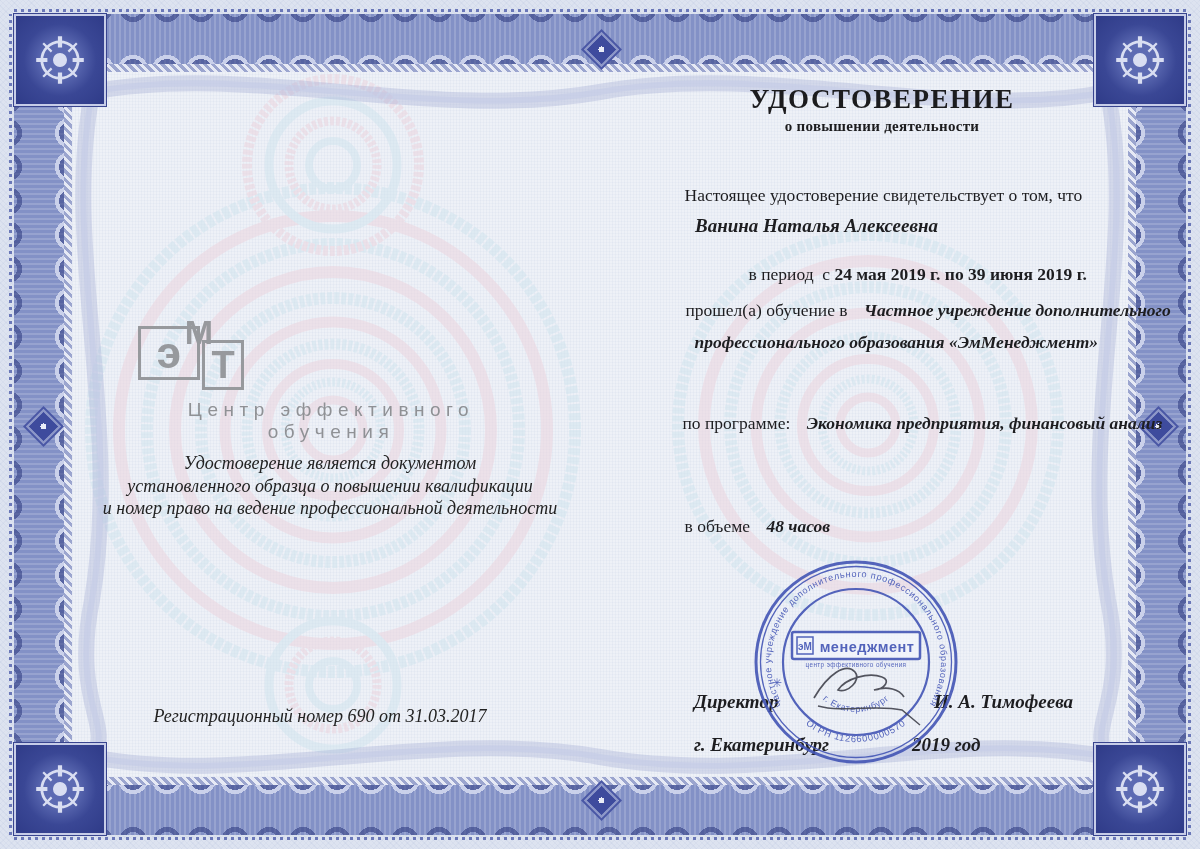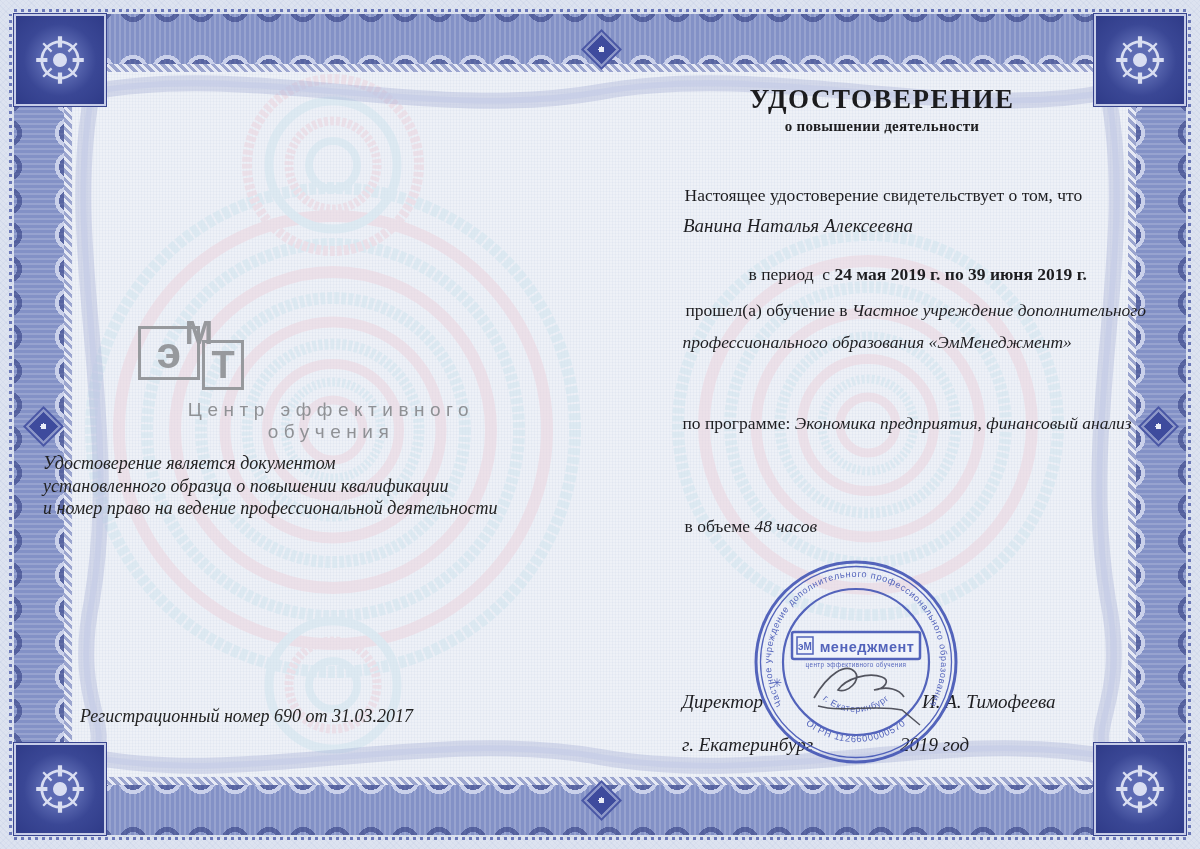--- a/index.html
+++ b/index.html
@@ -47,30 +47,30 @@
   }
   .field{
     position:absolute;inset:72px;background:#eef1f7;
     background-image:
       repeating-linear-gradient(90deg, rgba(168,184,214,.10) 0 1px, transparent 1px 3px),
       repeating-linear-gradient(0deg, rgba(168,184,214,.08) 0 1px, transparent 1px 3px);
   }
   .decor{position:absolute;inset:0;pointer-events:none;}
   
   .line{position:absolute;font-size:17.5px;white-space:pre;color:#1d1d20;}
-  .bi{font-weight:normal;font-style:italic;}
+  .bi{font-weight:bold;font-style:italic;margin-left:12px;}
   .title-wrap{position:absolute;left:658px;top:84px;width:448px;text-align:center;}
   .title{font-size:27px;font-weight:bold;letter-spacing:1.5px;white-space:pre;text-align:center;}
   .subtitle{font-size:15px;font-weight:bold;margin-top:3px;letter-spacing:.3px;white-space:pre;}
   .name-line{font-size:19px;}
   .sig-row{font-size:19px;}
   
-  .statement{position:absolute;left:43px;top:452px;width:550px;
+  .statement{position:absolute;left:55px;top:452px;width:550px;text-align:center;
     font-style:italic;font-size:18px;line-height:22.5px;color:#222;}
-  .registration{position:absolute;left:80px;top:706px;width:500px;
+  .registration{position:absolute;left:70px;top:706px;width:500px;text-align:center;
     font-style:italic;font-size:18px;color:#222;}
   
   .logo{position:absolute;left:138px;top:326px;width:400px;color:#97999d;
     font-family:"Liberation Sans",sans-serif;}
   .logo-row{display:flex;align-items:flex-start;}
   .logo-e-box{position:relative;width:62px;height:54px;border:3px solid #97999d;
     box-sizing:border-box;text-align:center;}
   .logo-e{font-size:44px;line-height:48px;font-weight:bold;}
   .logo-m{position:absolute;top:-14px;right:-16px;font-size:34px;font-weight:bold;
     line-height:34px;}

